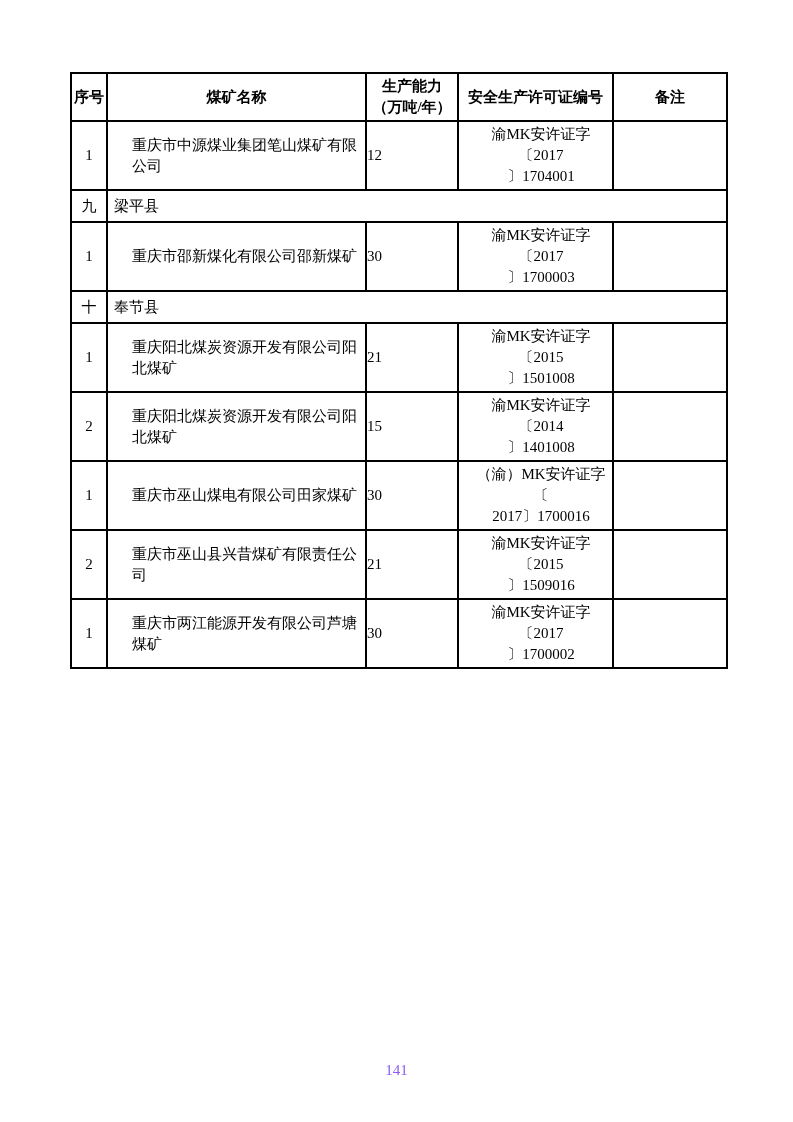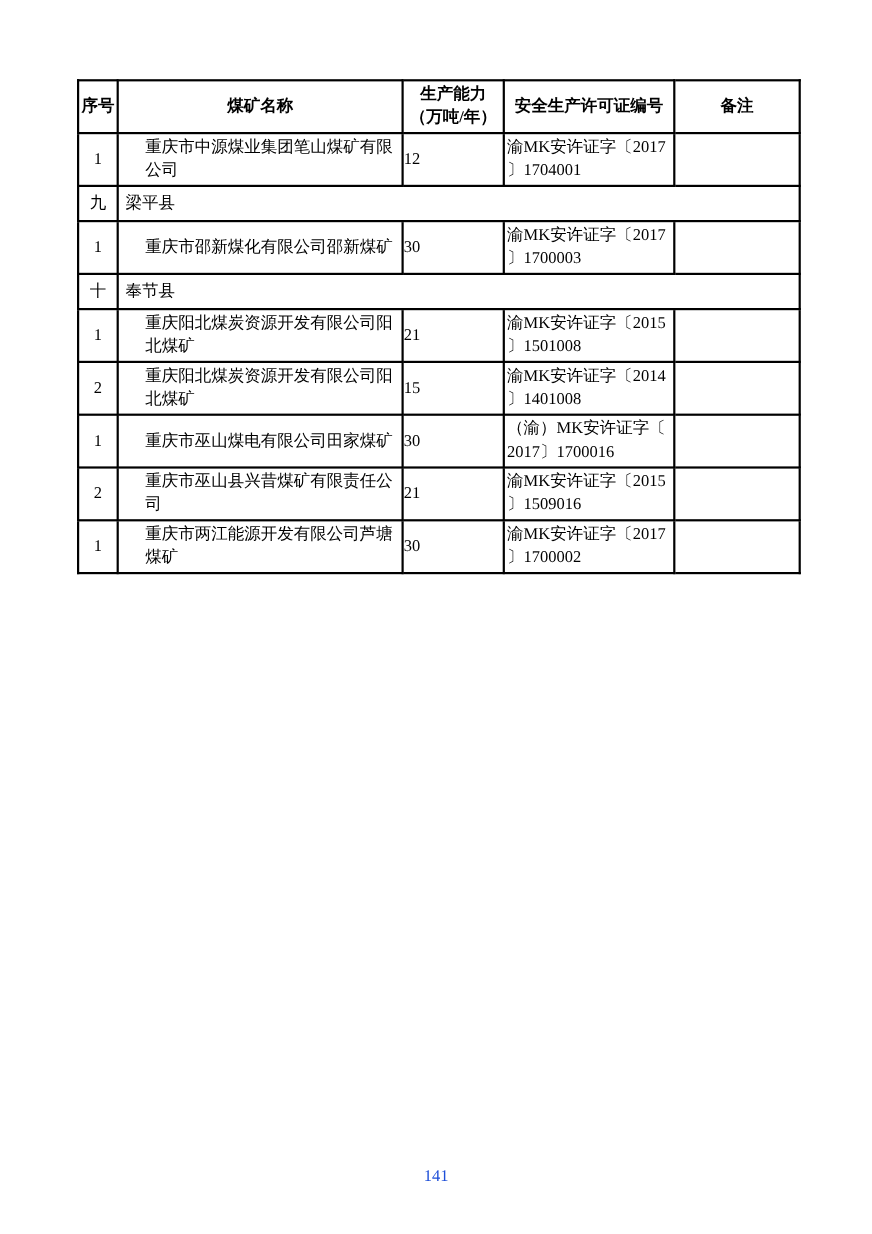--- a/index.html
+++ b/index.html
@@ -40,37 +40,38 @@
   tr.section-row { height: 32px; }
   td.cell-seq { text-align: center; }
   td.cell-name {
     text-align: left;
     padding-left: 24px;
     padding-right: 2px;
     word-break: break-all;
   }
   td.cell-capacity { }
   td.cell-license {
+    text-align: center;
     white-space: pre-line;
-    padding-left: 2px;
+    padding-left: 13px;
     padding-right: 2px;
   }
   td.cell-remark { }
   td.cell-section-name {
     text-align: left;
     padding-left: 6px;
   }
   .page-number {
     position: absolute;
     left: 0;
     top: 1062px;
     width: 100%;
     text-align: center;
     font-size: 15px;
-    color: #1d4ed8;
+    color: #8b5cf6;
   }
 </style>
 </head>
 <body>
 
 <div class="page">
 
   <table class="doc-table">
     <colgroup>
       <col style="width:36px">

